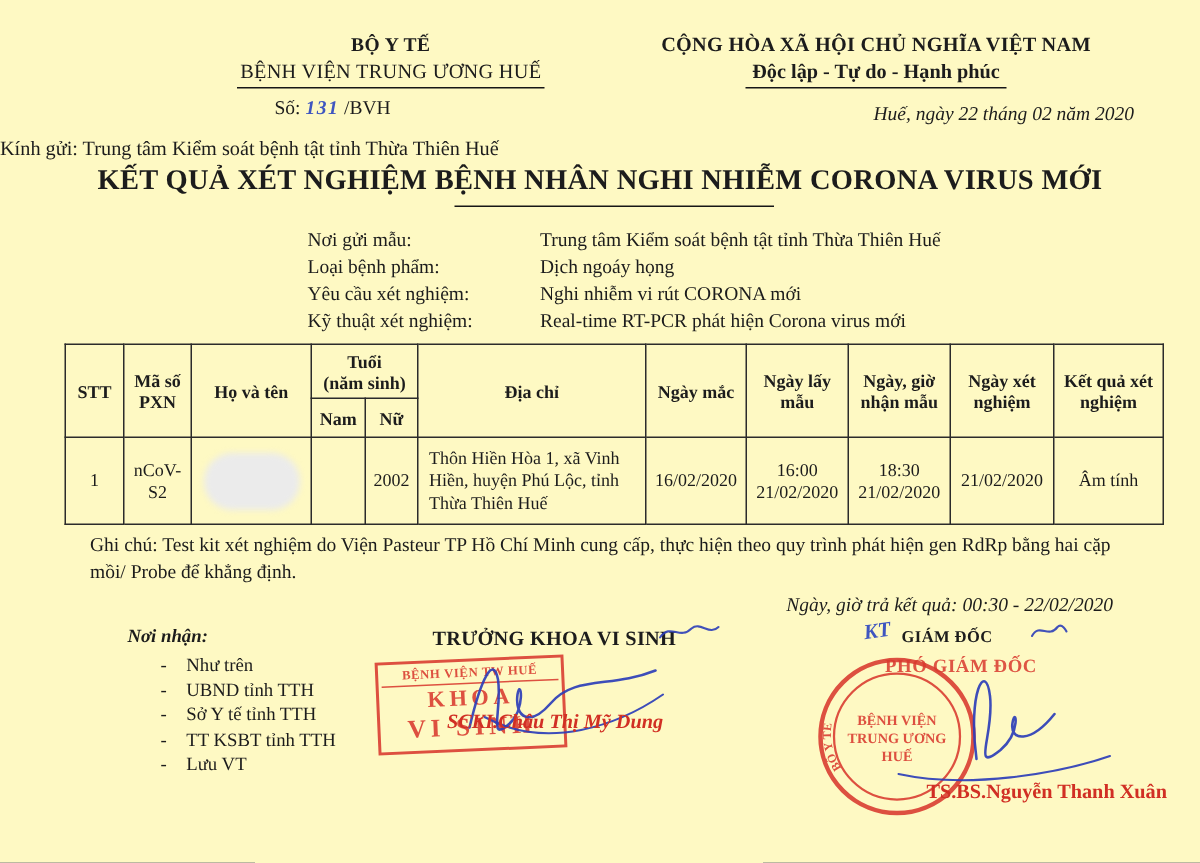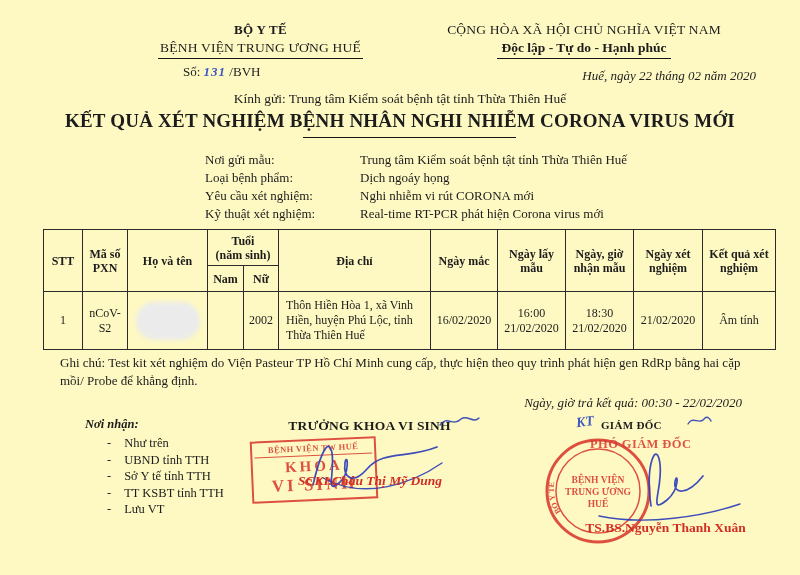--- a/index.html
+++ b/index.html
@@ -9,25 +9,25 @@
     overflow:hidden;margin:0 auto;
   }
   .abs{position:absolute;}
   
   .hdr-left{left:118px;top:22px;width:285px;text-align:center;}
   .ministry{font-size:13px;font-weight:bold;letter-spacing:.3px;}
   .hospital{display:inline-block;font-size:13.5px;font-weight:normal;border-bottom:1.5px solid #161616;padding:1px 2px 2px;margin-top:1px;letter-spacing:.2px;}
   .doc-number{left:183px;top:64px;font-size:13px;}
   .hand-blue{color:#3f56c0;font-style:italic;font-weight:bold;letter-spacing:1px;margin-top:24px;}
   .hdr-right{left:398px;top:22px;width:372px;text-align:center;}
-  .country{font-size:13.5px;font-weight:normal;letter-spacing:.2px;}
+  .country{font-size:13.5px;font-weight:bold;letter-spacing:.2px;}
   .motto{display:inline-block;font-size:13.5px;font-weight:bold;border-bottom:1.5px solid #161616;padding:0 4px 2px;margin-top:2px;}
   .dateline{margin-top:9px;text-align:right;padding-right:14px;font-style:italic;font-size:13px;}
   
-  .kinh-gui{left:0;top:91px;width:800px;text-align:center;font-size:13.5px;}
+  .kinh-gui{left:0;top:91px;width:800px;text-align:left;font-size:13.5px;}
   .doc-title{left:0;top:110px;width:800px;text-align:center;font-weight:bold;font-size:19px;letter-spacing:.2px;}
   .title-underline{left:303px;top:137px;width:213px;height:0;border-top:1.5px solid #161616;}
   
   .info{left:205px;top:152px;display:grid;grid-template-columns:155px auto;row-gap:3px;font-size:13px;line-height:15px;}
   
   .res-table{left:43px;top:229px;width:732px;border-collapse:collapse;table-layout:fixed;font-size:12px;}
   .res-table th,.res-table td{border:1px solid #2b2b2b;text-align:center;vertical-align:middle;padding:1px 2px;}
   .res-table th{font-weight:bold;line-height:14px;}
   .res-table td{line-height:15px;}
   .r1{height:36px;}.r2{height:26px;}.rdata{height:58px;}
@@ -49,21 +49,21 @@
     border:2.5px solid #d9392e;color:#d9392e;transform:rotate(-2.5deg);
     opacity:.88;padding:2px 2px 4px;background:rgba(255,255,255,0);
   }
   .stamp-rect .s-top{font-size:8.5px;font-weight:bold;border-bottom:1.5px solid #d9392e;padding-bottom:2px;letter-spacing:.4px;}
   .stamp-rect .s-khoa{font-size:15px;font-weight:bold;letter-spacing:3px;margin-top:2px;}
   .stamp-rect .s-visinh{font-size:17px;font-weight:bold;letter-spacing:3px;}
   .sig-left-name{left:245px;top:473px;width:250px;text-align:center;color:#d12f24;font-weight:bold;font-style:italic;font-size:13.5px;}
   .kt-hand{left:576px;top:414px;color:#3f56c0;font-style:italic;font-weight:bold;font-size:14px;transform:rotate(-8deg);}
   .sig-right-title{left:601px;top:419px;font-weight:bold;font-size:11px;letter-spacing:.3px;text-align:right;}
   .sig-right-sub{left:590px;top:437px;color:#d9392e;font-weight:bold;font-size:12.5px;letter-spacing:.4px;opacity:.85;}
-  .sig-right-name{left:553px;top:520px;width:225px;text-align:center;color:#d12f24;font-weight:bold;font-size:13.5px;}
+  .sig-right-name{left:553px;top:520px;width:225px;text-align:right;color:#d12f24;font-weight:bold;font-size:13.5px;}
   .stamp-round{left:543px;top:436px;opacity:.88;}
   svg{display:block;}
 </style>
 </head>
 <body>
 
 <div class="page">
 
   <div class="abs hdr-left">
     <div class="ministry">BỘ Y TẾ</div>

